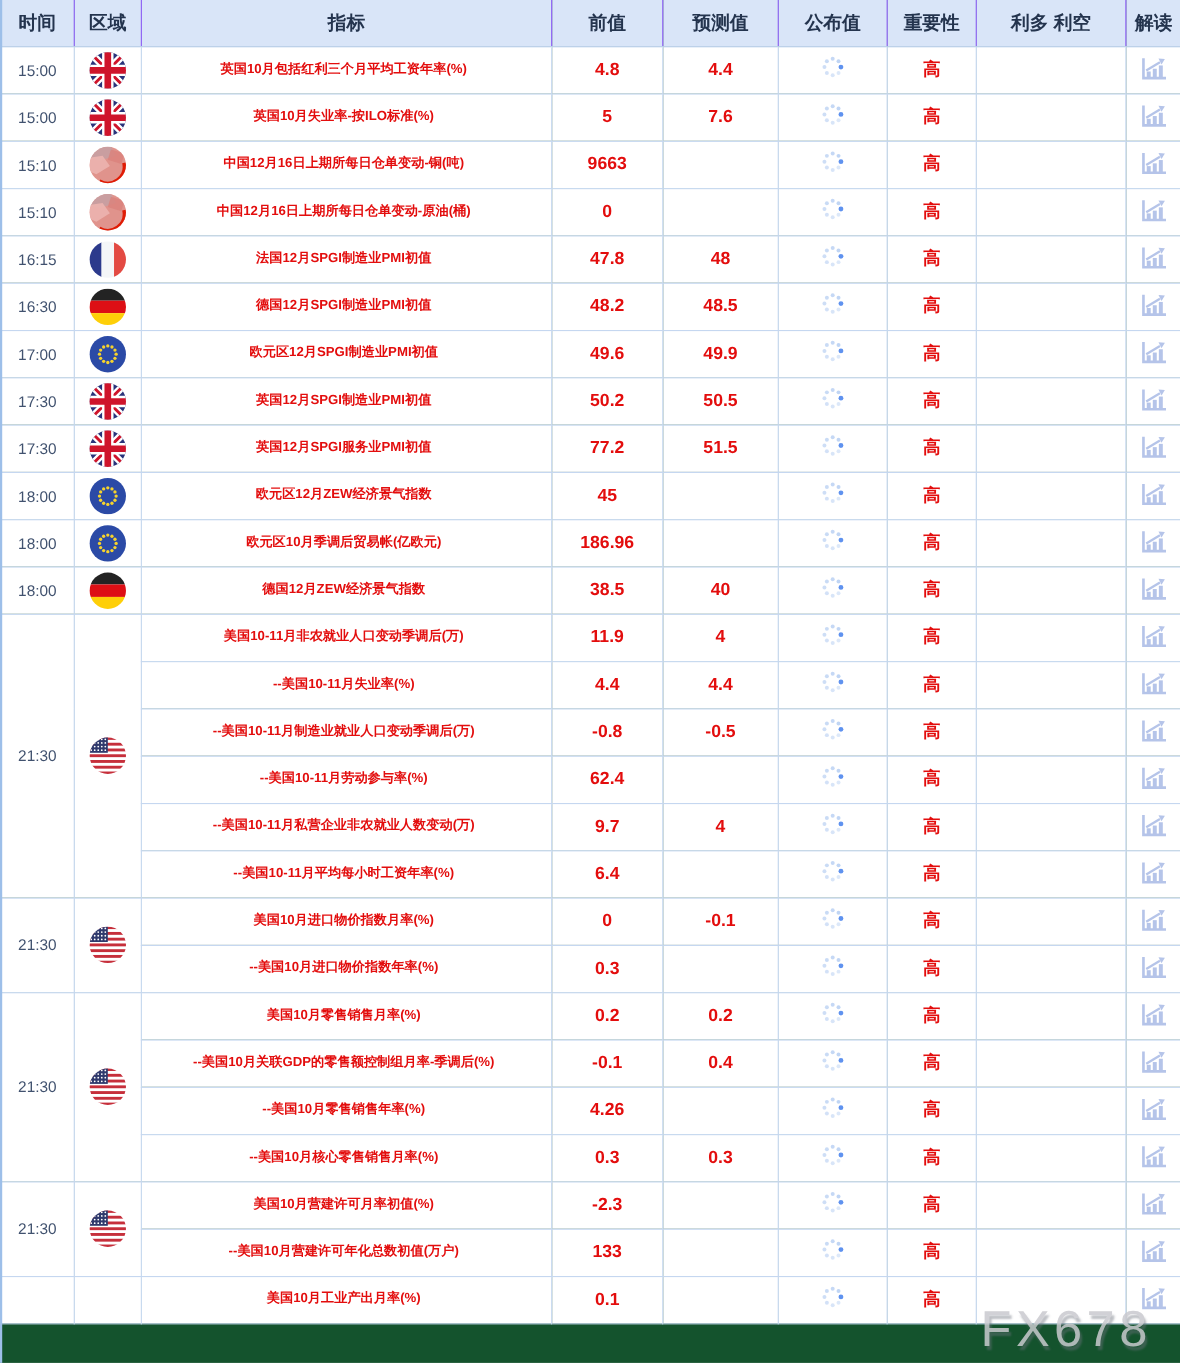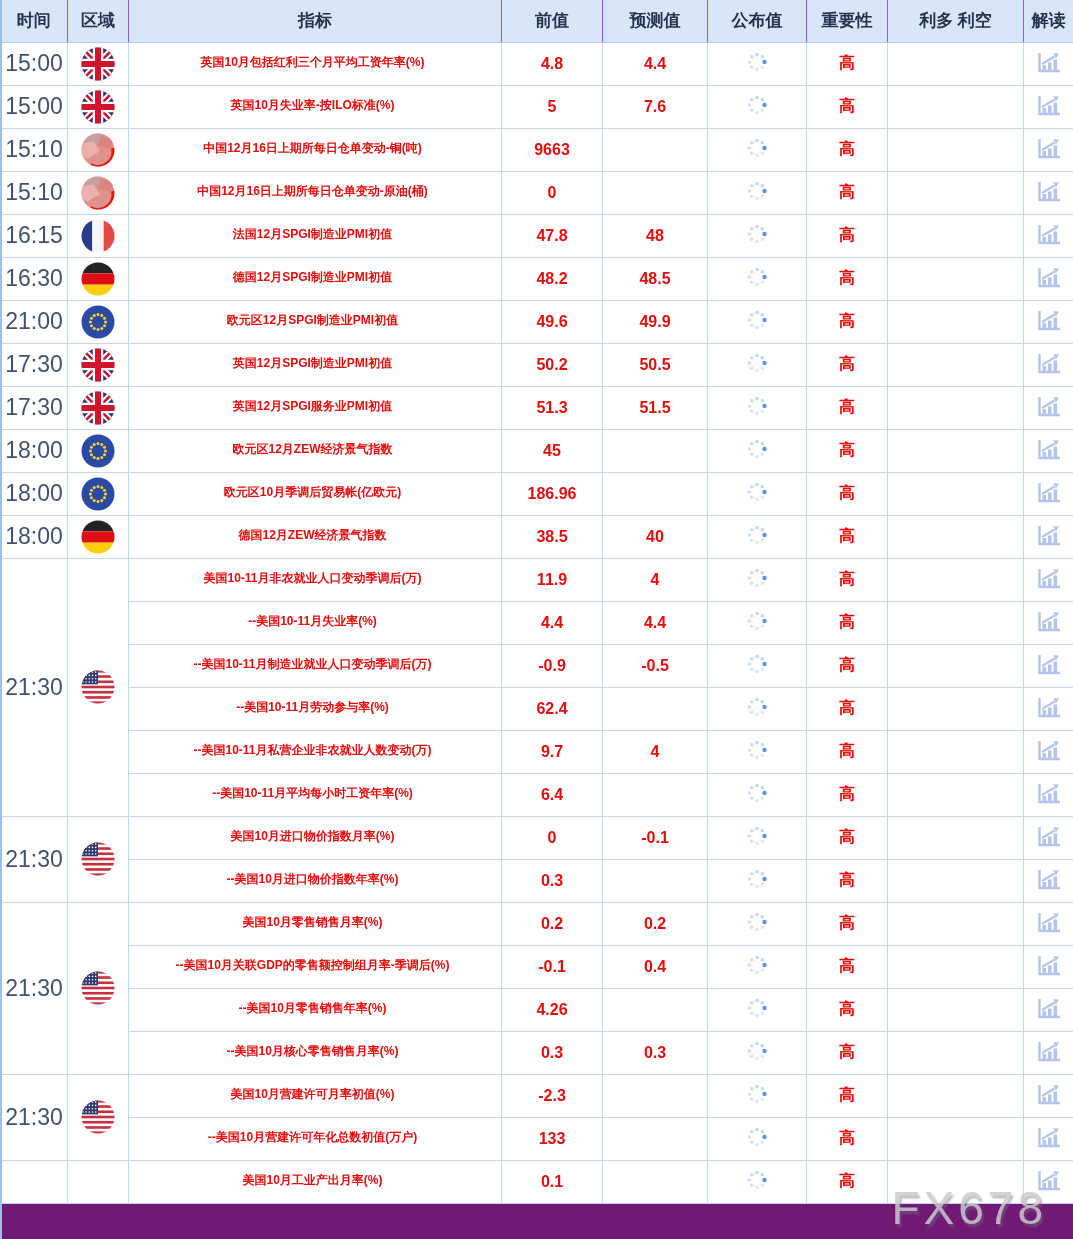--- a/index.html
+++ b/index.html
@@ -1,21 +1,21 @@
 <!DOCTYPE html>
 <html><head>
 <meta charset="utf-8">
 <style>
   * { margin:0; padding:0; box-sizing:border-box; }
   html,body { background:#ffffff; }
   .screen {
     position:relative;
     width:1073px; height:1239px;
     overflow:hidden;
-    background:#701a75;
+    background:#14532d;
     font-family:"Liberation Sans", sans-serif;
   }
   .left-edge {
     position:absolute; left:0; top:0; width:2px; height:100%;
     background:#9dbfe9; z-index:4;
   }
   table.cal { border-collapse:collapse; table-layout:fixed; width:1073px; }
   .cal thead th {
     height:42px;
     background:#d9e5f8;
@@ -26,21 +26,21 @@
     text-align:center; vertical-align:middle;
   }
   .cal thead th:first-child { border-left:none; }
   .cal td {
     height:43px;
     border:1px solid #c5d7f0;
     vertical-align:middle;
     text-align:center;
     background:#ffffff;
   }
-  .c-time { font-size:23px; color:#41526f;margin-left:25px; }
+  .c-time { font-size:14px; color:#41526f;margin-left:25px; }
   .c-region { }
   .c-region svg { display:block; margin:0 auto; }
   .c-ind {
     text-align:left;
     padding:3px 12px 6px 7px;
     line-height:24px;
     font-weight:700; font-size:12px;
     color:#e30d0d;
     word-break:break-all;
   }
@@ -316,21 +316,21 @@
           <td class="c-int"><button class="interpret-btn"><svg width="27" height="25" viewBox="0 0 27 25" aria-hidden="true">
                 <path d="M4.5 3 L4.5 21 L25 21" fill="none" stroke="#b5c4e9" stroke-width="2.4"></path>
                 <rect x="7.5" y="15" width="3.6" height="6" fill="#b5c4e9"></rect>
                 <rect x="13" y="12.5" width="3.6" height="8.5" fill="#b5c4e9"></rect>
                 <rect x="18.5" y="9.5" width="3.6" height="11.5" fill="#b5c4e9"></rect>
                 <path d="M7 14 L19.5 6.5" stroke="#b5c4e9" stroke-width="2.1"></path>
                 <path d="M18.2 3.2 L24 3.6 L20.9 8.6 Z" fill="#b5c4e9"></path>
               </svg></button></td>
         </tr>
         <tr>
-          <td class="c-time" rowspan="1">21:00</td>
+          <td class="c-time" rowspan="1">17:00</td>
           <td class="c-region" rowspan="1"><span><svg width="34" height="34" viewBox="0 0 36 36" aria-hidden="true">
                 <defs>
                   <clipPath id="cp-eu">
                     <circle cx="18" cy="18" r="17.5"></circle>
                   </clipPath>
                 </defs>
                 <g clip-path="url(#cp-eu)">
                   <rect width="36" height="36" fill="#2b4aa6"></rect>
                   <circle cx="26.0" cy="18.0" r="1.6" fill="#f6d32d"></circle>
                   <circle cx="24.9" cy="22.0" r="1.6" fill="#f6d32d"></circle>
@@ -420,21 +420,21 @@
                 </defs>
                 <g clip-path="url(#cp-uk)">
                   <rect width="36" height="36" fill="#29337a"></rect>
                   <path d="M-3 -3 L39 39 M39 -3 L-3 39" stroke="#ffffff" stroke-width="7.2"></path>
                   <path d="M-3 -3 L39 39 M39 -3 L-3 39" stroke="#cf142b" stroke-width="2.8"></path>
                   <path d="M18 -3 L18 39 M-3 18 L39 18" stroke="#ffffff" stroke-width="11"></path>
                   <path d="M18 -3 L18 39 M-3 18 L39 18" stroke="#cf142b" stroke-width="6.4"></path>
                 </g>
               </svg></span></td>
           <td class="c-ind">英国12月SPGI服务业PMI初值</td>
-          <td class="c-val">51.3</td>
+          <td class="c-val">77.2</td>
           <td class="c-val">51.5</td>
           <td class="c-ann"><span><svg width="22" height="22" viewBox="0 0 22 22" aria-hidden="true">
                 <circle cx="18.5" cy="11.0" r="2.2" fill="#5f92ef" opacity="1"></circle>
                 <circle cx="16.3" cy="16.3" r="1.8" fill="#bcd2f3" opacity="0.52"></circle>
                 <circle cx="11.0" cy="18.5" r="1.8" fill="#bcd2f3" opacity="0.59"></circle>
                 <circle cx="5.7" cy="16.3" r="1.8" fill="#bcd2f3" opacity="0.66"></circle>
                 <circle cx="3.5" cy="11.0" r="1.8" fill="#bcd2f3" opacity="0.73"></circle>
                 <circle cx="5.7" cy="5.7" r="1.8" fill="#bcd2f3" opacity="0.80"></circle>
                 <circle cx="11.0" cy="3.5" r="1.8" fill="#bcd2f3" opacity="0.87"></circle>
                 <circle cx="16.3" cy="5.7" r="1.8" fill="#bcd2f3" opacity="0.94"></circle>
@@ -668,21 +668,21 @@
                 <path d="M4.5 3 L4.5 21 L25 21" fill="none" stroke="#b5c4e9" stroke-width="2.4"></path>
                 <rect x="7.5" y="15" width="3.6" height="6" fill="#b5c4e9"></rect>
                 <rect x="13" y="12.5" width="3.6" height="8.5" fill="#b5c4e9"></rect>
                 <rect x="18.5" y="9.5" width="3.6" height="11.5" fill="#b5c4e9"></rect>
                 <path d="M7 14 L19.5 6.5" stroke="#b5c4e9" stroke-width="2.1"></path>
                 <path d="M18.2 3.2 L24 3.6 L20.9 8.6 Z" fill="#b5c4e9"></path>
               </svg></button></td>
         </tr>
         <tr>
           <td class="c-ind">--美国10-11月制造业就业人口变动季调后(万)</td>
-          <td class="c-val">-0.9</td>
+          <td class="c-val">-0.8</td>
           <td class="c-val">-0.5</td>
           <td class="c-ann"><span><svg width="22" height="22" viewBox="0 0 22 22" aria-hidden="true">
                 <circle cx="18.5" cy="11.0" r="2.2" fill="#5f92ef" opacity="1"></circle>
                 <circle cx="16.3" cy="16.3" r="1.8" fill="#bcd2f3" opacity="0.52"></circle>
                 <circle cx="11.0" cy="18.5" r="1.8" fill="#bcd2f3" opacity="0.59"></circle>
                 <circle cx="5.7" cy="16.3" r="1.8" fill="#bcd2f3" opacity="0.66"></circle>
                 <circle cx="3.5" cy="11.0" r="1.8" fill="#bcd2f3" opacity="0.73"></circle>
                 <circle cx="5.7" cy="5.7" r="1.8" fill="#bcd2f3" opacity="0.80"></circle>
                 <circle cx="11.0" cy="3.5" r="1.8" fill="#bcd2f3" opacity="0.87"></circle>
                 <circle cx="16.3" cy="5.7" r="1.8" fill="#bcd2f3" opacity="0.94"></circle>

